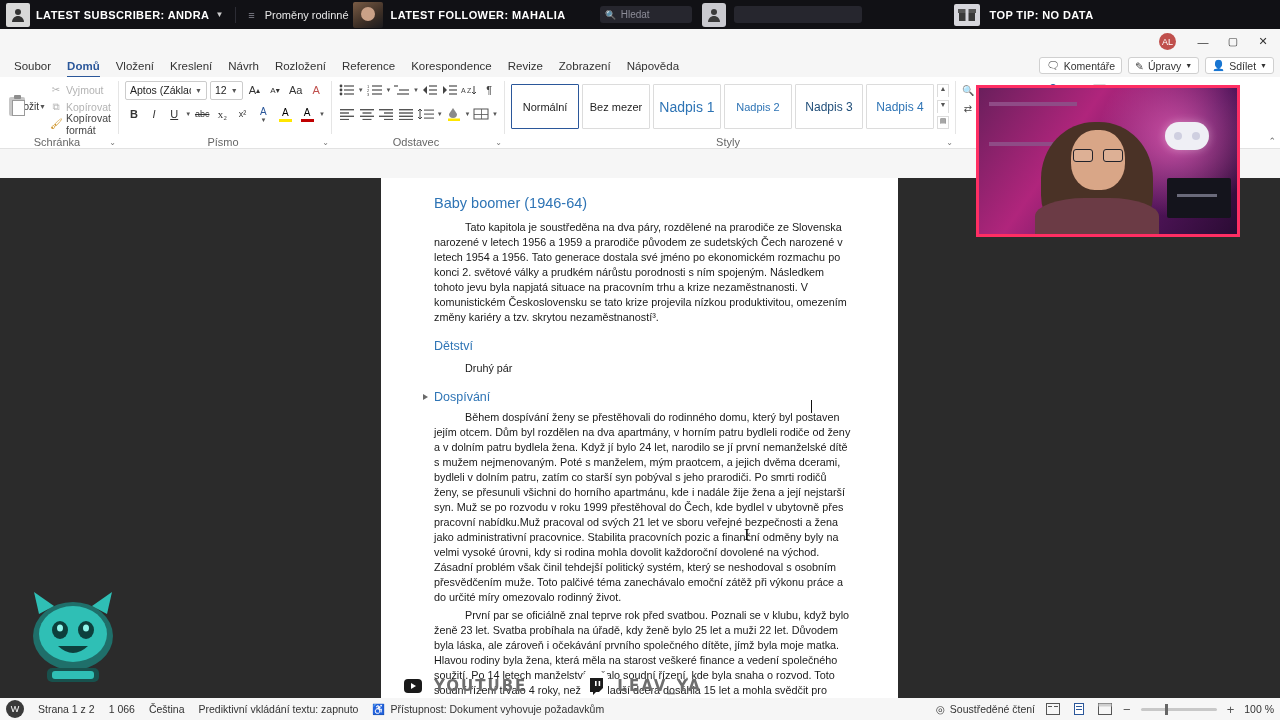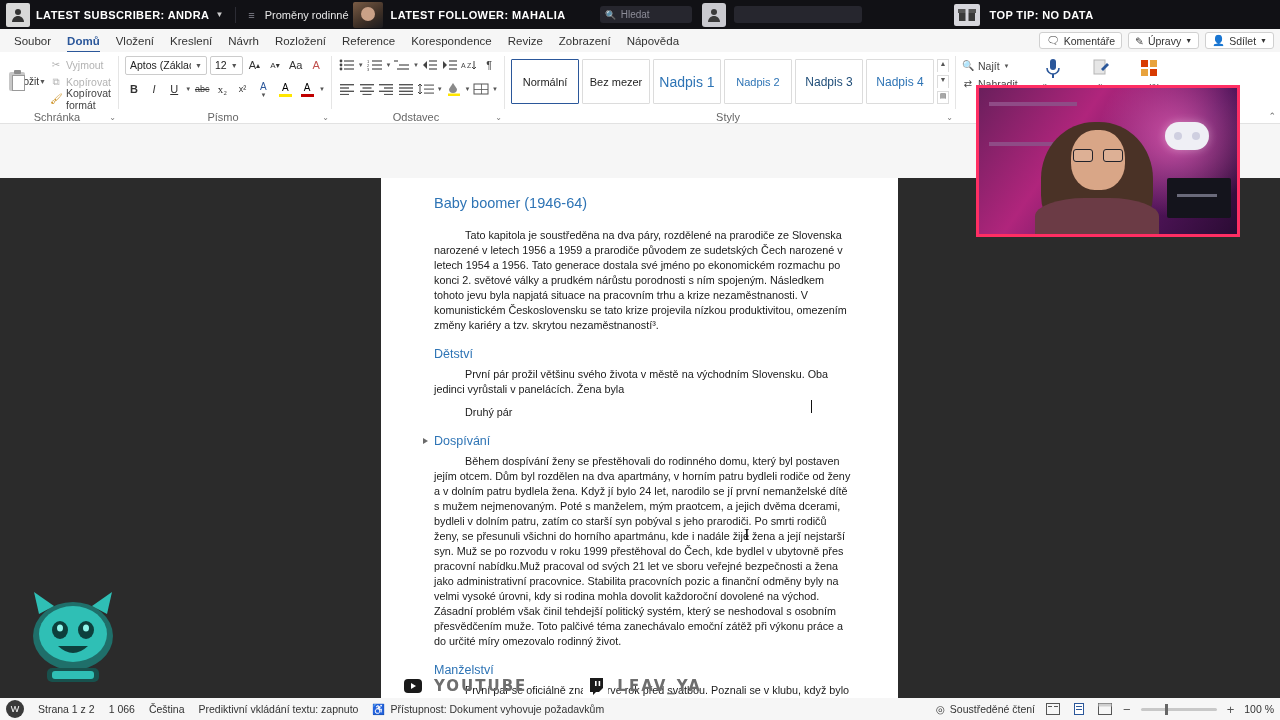--- a/index.html
+++ b/index.html
@@ -171,21 +171,21 @@
     position: absolute; top: 149px; left: 0; width: 1280px; height: 545px;
     background: #2b2b2b; overflow: hidden;
   }
   .page {
     position: absolute; left: 381px; top: 0; width: 517px; height: 560px;
     background: #fff;
   }
   .page-inner { padding: 17px 47px 0 53px; }
   h2.doc-h {
     font-family: "Liberation Sans", sans-serif;
-    color: #2e74b5; font-weight: normal; font-size: 14.5px; margin-bottom: 17px;
+    color: #2e74b5; font-weight: normal; font-size: 14.5px; margin-bottom: 9px;
   }
   h3.doc-h3 {
     color: #2e74b5; font-weight: normal; font-size: 12.5px; margin: 14px 0 6px 0;
     position: relative;
   }
   .collapse-tri {
     position: absolute; left: -11px; top: 4px; width: 0; height: 0;
     border-left: 5px solid #6a6a6a; border-top: 3.5px solid transparent; border-bottom: 3.5px solid transparent;
   }
   p.doc-p {
@@ -307,20 +307,26 @@
         <rect x="1" y="5" width="16" height="9" fill="#3a3a3a"></rect>
         <rect x="0" y="2" width="18" height="4" fill="#555"></rect>
         <rect x="7.5" y="2" width="3" height="12" fill="#d6d6dc"></rect>
       </svg>
   </div>
   <span class="toptip">TOP TIP: NO DATA</span>
 </div>
 
 <div class="word">
 
+  <div class="title-row">
+    <div class="acct-circle">AL</div>
+    <div class="win-btn">—</div>
+    <div class="win-btn">▢</div>
+    <div class="win-btn close">✕</div>
+  </div>
 
   <div class="menu-row">
     <div class="menu-item">Soubor</div>
     <div class="menu-item active">Domů</div>
     <div class="menu-item">Vložení</div>
     <div class="menu-item">Kreslení</div>
     <div class="menu-item">Návrh</div>
     <div class="menu-item">Rozložení</div>
     <div class="menu-item">Reference</div>
     <div class="menu-item">Korespondence</div>
@@ -651,32 +657,28 @@
     <div class="page">
       <div class="page-inner">
         <h2 class="doc-h">
           <span>Baby boomer (1946-64)</span>
         </h2>
         <p class="doc-p">Tato kapitola je soustředěna na dva páry, rozdělené na prarodiče ze Slovenska narozené v letech 1956 a 1959 a prarodiče původem ze sudetských Čech narozené v letech 1954 a 1956. Tato generace dostala své jméno po ekonomickém rozmachu po konci 2. světové války a prudkém nárůstu porodnosti s ním spojeným. Následkem tohoto jevu byla napjatá situace na pracovním trhu a krize nezaměstnanosti. V komunistickém Československu se tato krize projevila nízkou produktivitou, omezením změny kariéry a tzv. skrytou nezaměstnaností³.</p>
 
         <h3 class="doc-h3">
           <span>Dětství</span>
         </h3>
-        <p class="doc-p">První pár prožil většinu svého života v městě na východním Slovensku. Oba jedinci vyrůstali v panelácích. Žena byla</p>
         <p class="doc-p" style="margin-top:8px;">Druhý pár</p>
 
         <h3 class="doc-h3">
           <span class="collapse-tri"></span>
           <span>Dospívání</span>
         </h3>
         <p class="doc-p">Během dospívání ženy se přestěhovali do rodinného domu, který byl postaven jejím otcem. Dům byl rozdělen na dva apartmány, v horním patru bydleli rodiče od ženy a v dolním patru bydlela žena. Když jí bylo 24 let, narodilo se jí první nemanželské dítě s mužem nejmenovaným. Poté s manželem, mým praotcem, a jejich dvěma dcerami, bydleli v dolním patru, zatím co starší syn pobýval s jeho prarodiči. Po smrti rodičů ženy, se přesunuli všichni do horního apartmánu, kde i nadále žije žena a její nejstarší syn. Muž se po rozvodu v roku 1999 přestěhoval do Čech, kde bydlel v ubytovně přes pracovní nabídku.Muž pracoval od svých 21 let ve sboru veřejné bezpečnosti a žena jako administrativní pracovnice. Stabilita pracovních pozic a finanční odměny byly na velmi vysoké úrovni, kdy si rodina mohla dovolit každoroční dovolené na východ. Zásadní problém však činil tehdejší politický systém, který se neshodoval s osobním přesvědčením muže. Toto palčivé téma zanechávalo emoční zátěž při výkonu práce a do určité míry omezovalo rodinný život.</p>
 
-        <h3 class="doc-h3">
-          <span>Manželství</span>
-        </h3>
         <p class="doc-p">První par se oficiálně znal teprve rok před svatbou. Poznali se v klubu, když bylo ženě 23 let. Svatba probíhala na úřadě, kdy ženě bylo 25 let a muži 22 let. Důvodem byla láska, ale zároveň i očekávání prvního společného dítěte, jímž byla moje matka. Hlavou rodiny byla žena, která měla na starost veškeré finance a vedení společného soužití. Po 14 letech manželství začalo soudní řízení, kde byla snaha o rozvod. Toto soudní řízení trvalo 4 roky, než nejmladší dcera dosáhla 15 let a mohla svědčit pro ukončení manželství, které bylo terminováno.</p>
       </div>
     </div>
     <div class="doc-caret"></div>
     <div class="ibeam">I</div>
   </div>
 
   <div class="statusbar">
     <div class="sb-left-logo">W</div>
     <div class="seg">

